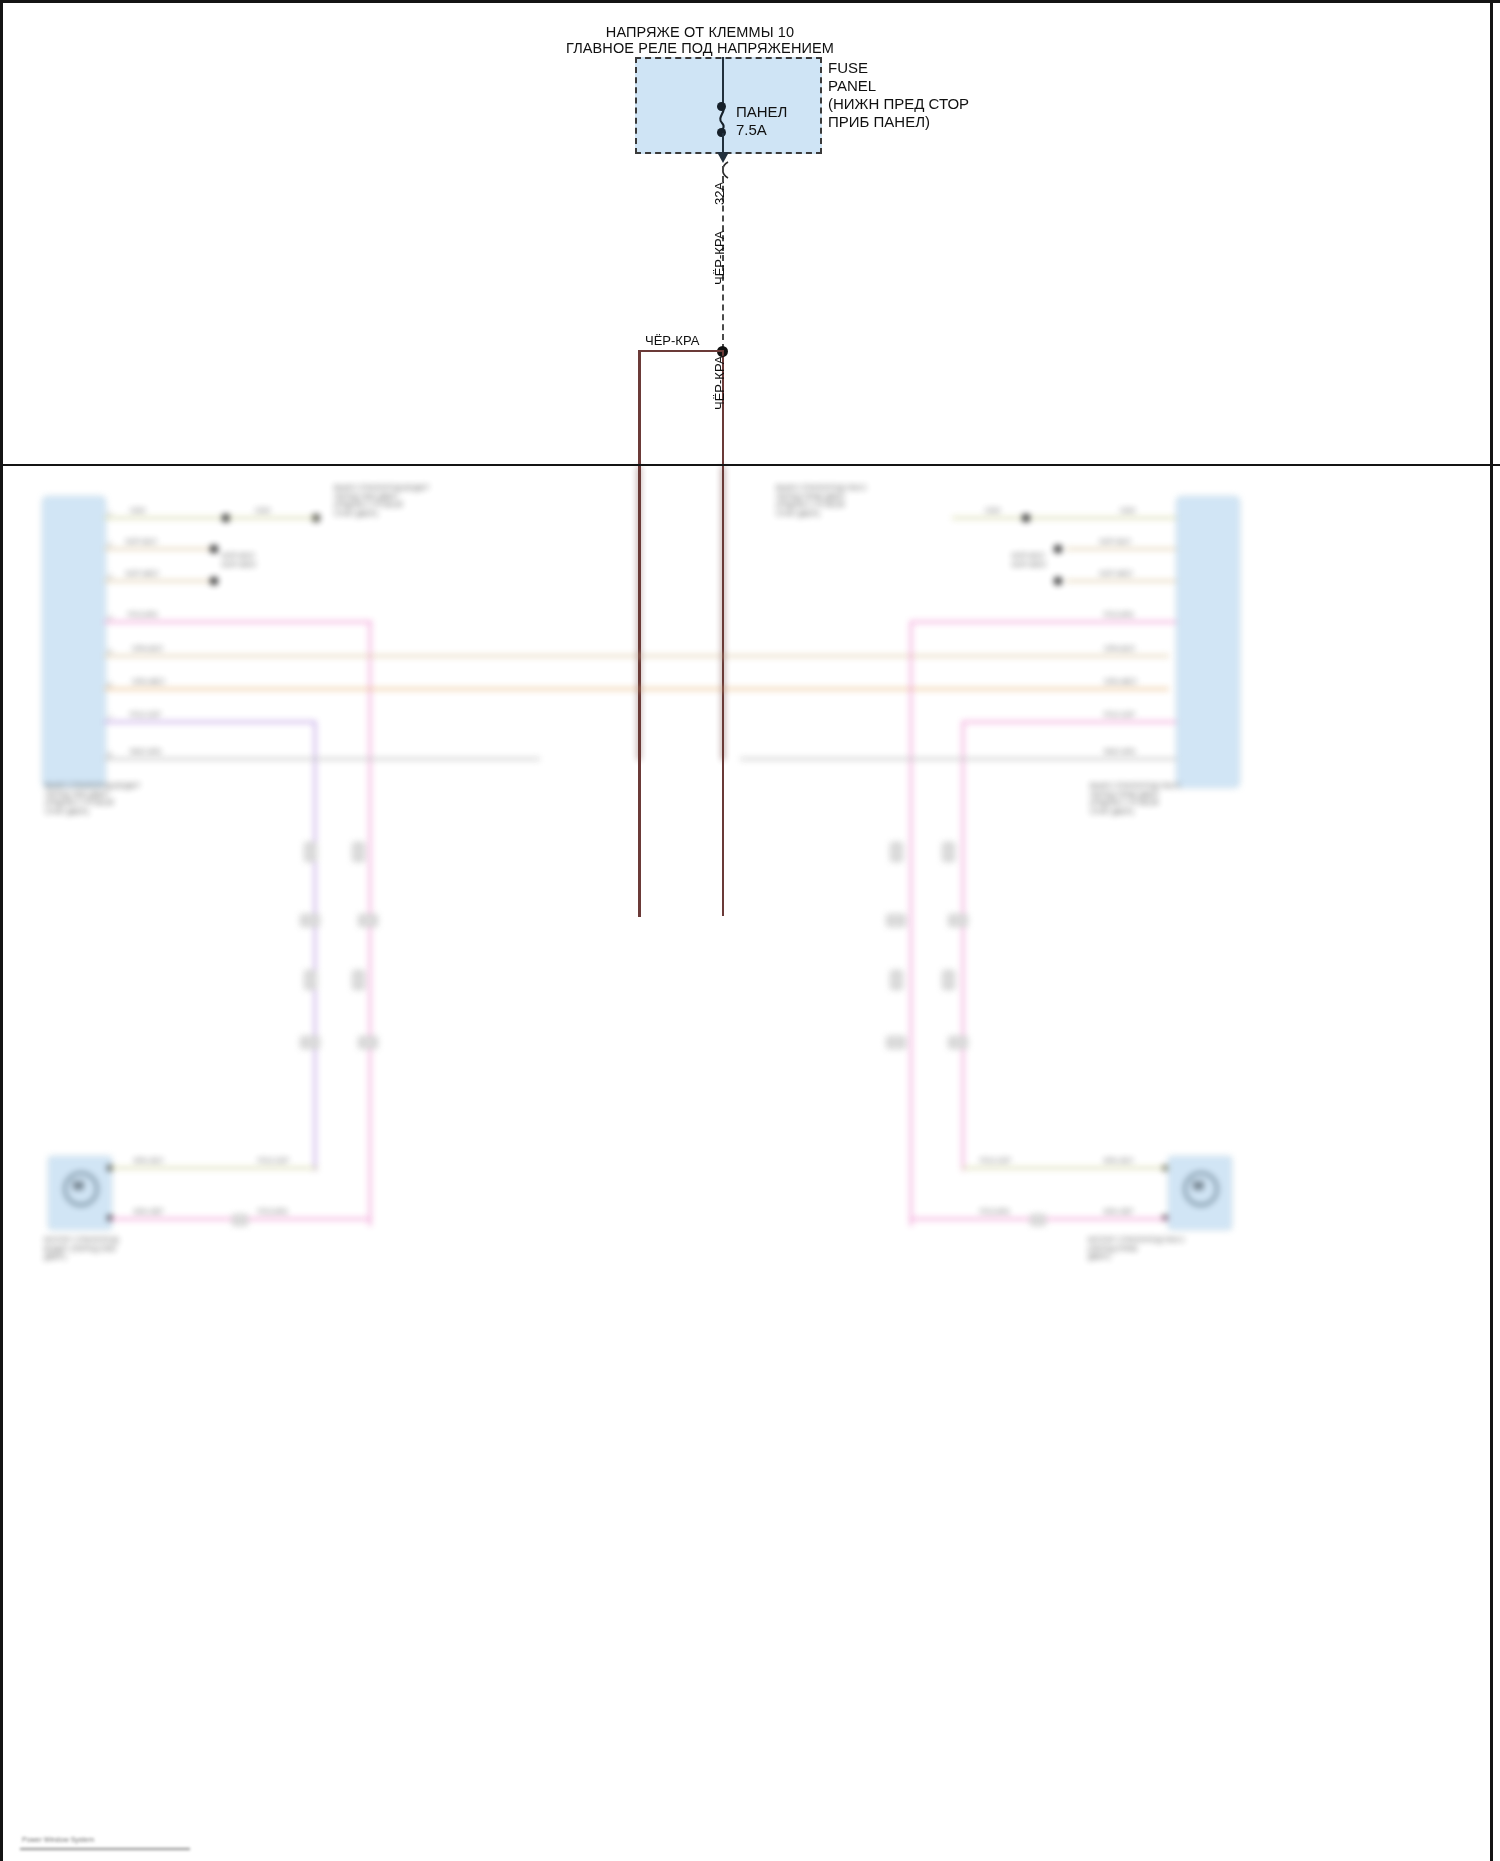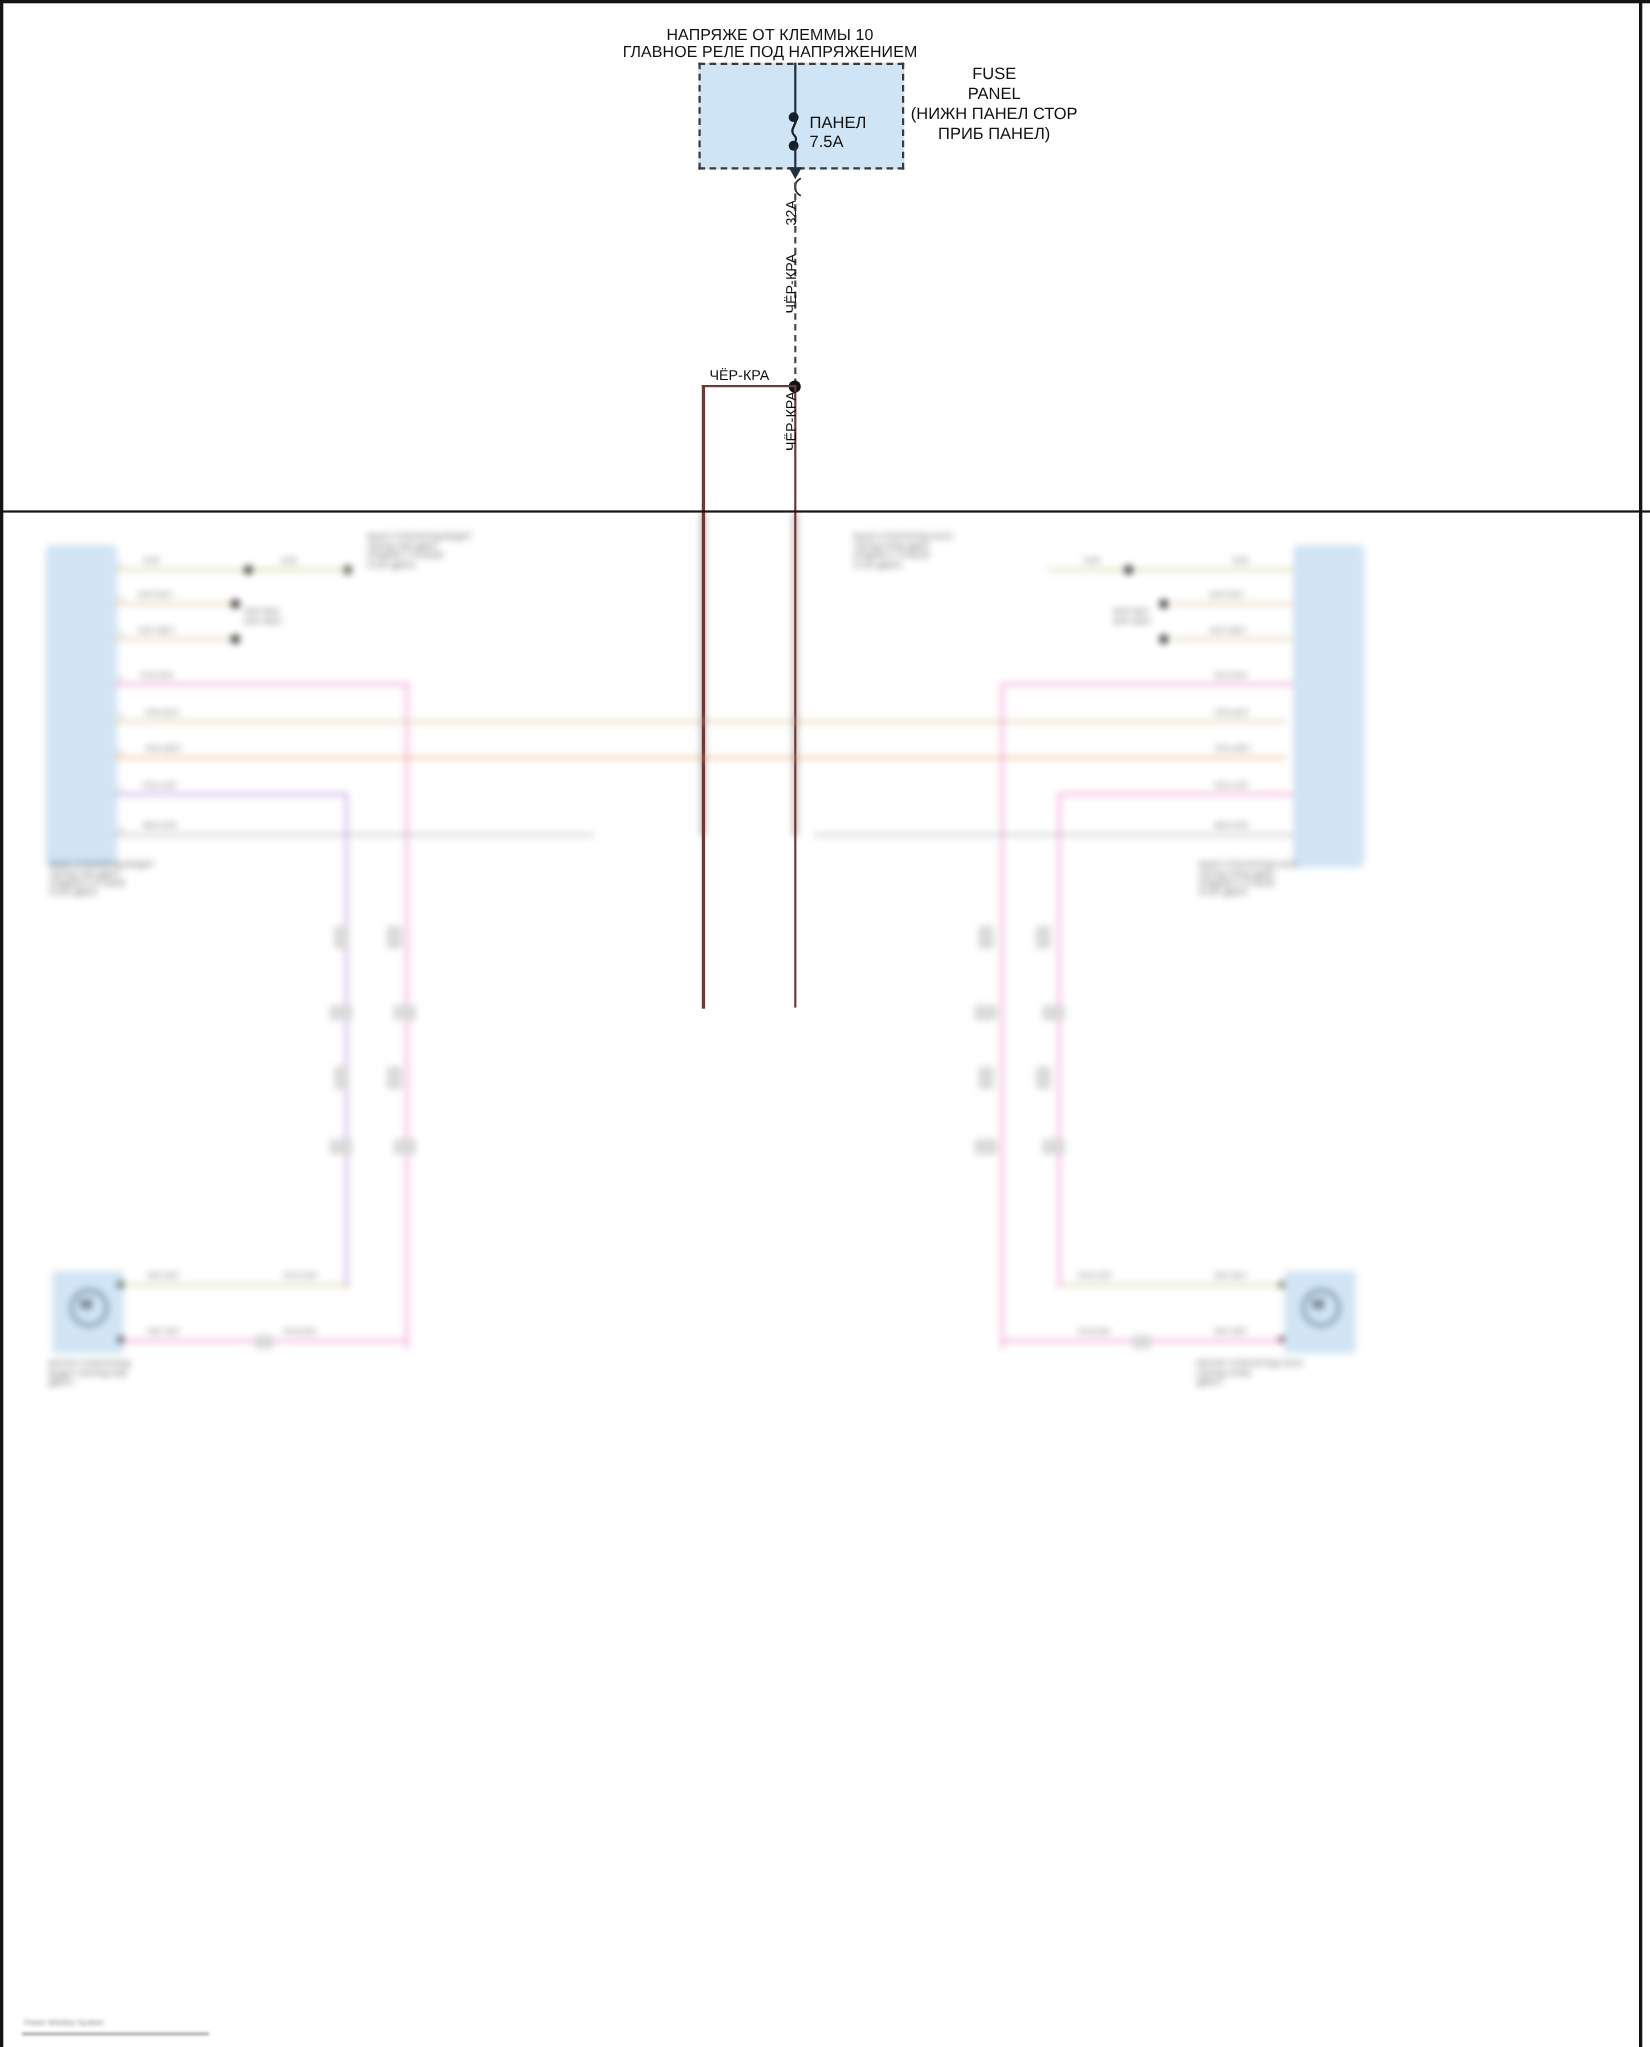--- a/index.html
+++ b/index.html
@@ -35,21 +35,21 @@
   
   .fusebox{
     position:absolute;left:635px;top:57px;
     width:187px;height:97px;
     background:#cfe4f5;
     border:2px dashed #3a3a3a;
     box-sizing:border-box;
   }
   .fuse-side-labels{
     position:absolute;left:828px;top:60px;
-    font-size:15px;line-height:15.5px;color:#101010;white-space:nowrap;text-align:center;
+    font-size:15px;line-height:15.5px;color:#101010;white-space:nowrap;
   }
   .fuse-side-labels div{margin-bottom:2.5px;}
 
   
   .w-top{position:absolute;left:722px;top:57px;width:2.2px;height:49px;background:#22303d;}
   .fuse-dot-a{position:absolute;left:717px;top:102px;width:9px;height:9px;border-radius:50%;background:#16202a;}
   .fuse-dot-b{position:absolute;left:717px;top:128px;width:9px;height:9px;border-radius:50%;background:#16202a;}
   .fuse-squiggle{position:absolute;left:714px;top:103px;width:16px;height:30px;}
   .fuse-label{
     position:absolute;left:736px;top:103px;
@@ -163,21 +163,21 @@
   <div class="sharp">
 
     <div class="hdr-line" id="hdr1">НАПРЯЖЕ ОТ КЛЕММЫ 10</div>
     <div class="hdr-line" id="hdr2">ГЛАВНОЕ РЕЛЕ ПОД НАПРЯЖЕНИЕМ</div>
 
     <div class="fusebox"></div>
 
     <div class="fuse-side-labels">
       <div>FUSE</div>
       <div>PANEL</div>
-      <div>(НИЖН ПАНЕЛ СТОР</div>
+      <div>(НИЖН ПРЕД СТОР</div>
       <div>ПРИБ ПАНЕЛ)</div>
     </div>
 
     <div class="w-top"></div>
     <div class="fuse-dot-a"></div>
     <div class="fuse-dot-b"></div>
 
     <svg class="fuse-squiggle" viewBox="0 0 16 30">
       <path d="M8 2 C 14 8, 2 14, 8 20 C 12 24, 8 26, 8 28" fill="none" stroke="#16202a" stroke-width="2.1"></path>
     </svg>

